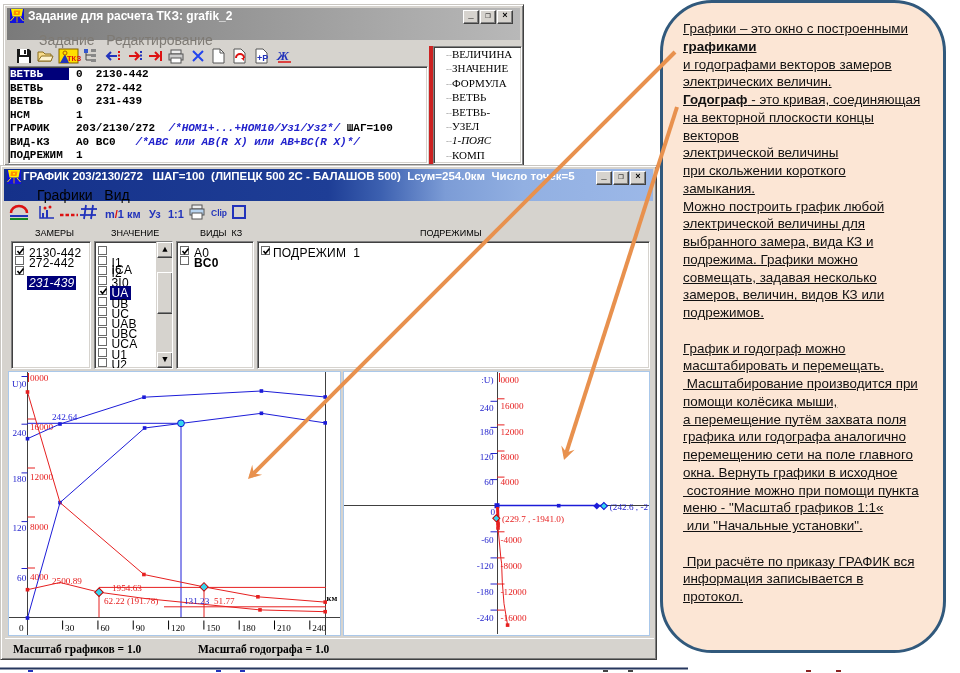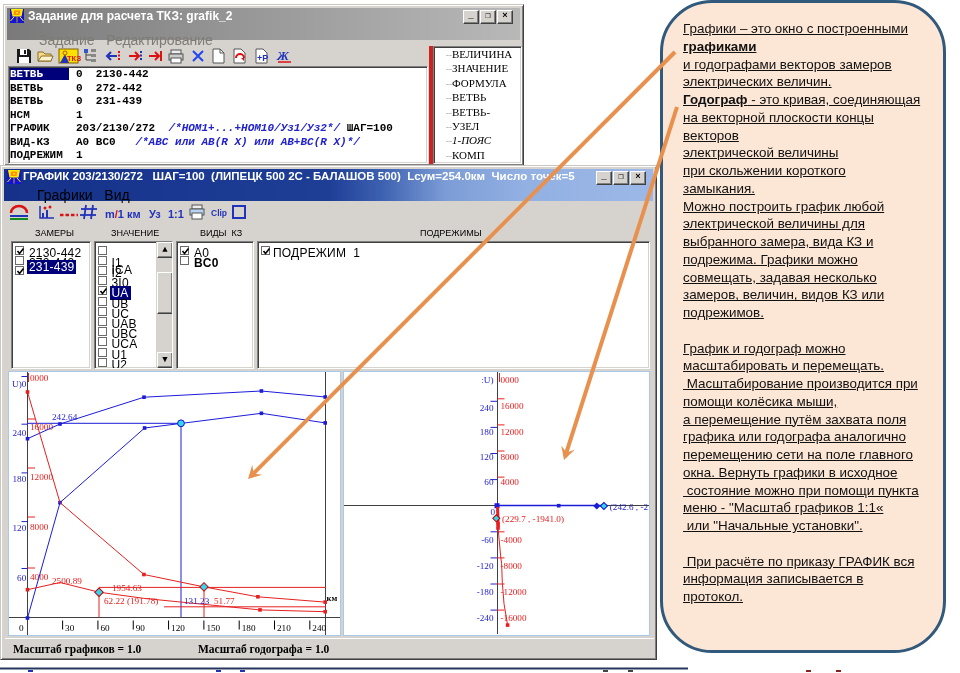--- a/index.html
+++ b/index.html
@@ -196,21 +196,21 @@
         </svg>
       </div>
       <div class="cbl" style="left:15px;top:3.5px;padding:0 2px;">2130-442</div>
       <div class="cb" style="left:3px;top:13.7px;"></div>
       <div class="cbl" style="left:15px;top:13.7px;padding:0 2px;">272-442</div>
       <div class="cb" style="left:3px;top:23.9px;">
         <svg width="9" height="9" viewBox="0 0 9 9">
           <path d="M1.5,4 L3.5,6.5 L7.5,1.5" stroke="#000" stroke-width="1.6" fill="none"></path>
         </svg>
       </div>
-      <div class="cbl hl" style="left:15px;top:18px;padding:0 2px;">231-439</div>
+      <div class="cbl hl" style="left:15px;top:34px;padding:0 2px;font-style:italic;">231-439</div>
     </div>
   <div class="sunken" id="p2" style="left:93px;top:75px;width:79px;height:128px;">
       <div class="cb" style="left:2.5px;top:3.5px;"></div>
       <div class="cbl" style="left:14.5px;top:21px;padding:0 2px;">ICA</div>
       <div class="cb" style="left:2.5px;top:13.7px;"></div>
       <div class="cbl" style="left:14.5px;top:13.7px;padding:0 2px;">I1</div>
       <div class="cb" style="left:2.5px;top:23.9px;"></div>
       <div class="cbl" style="left:14.5px;top:23.9px;padding:0 2px;">I2</div>
       <div class="cb" style="left:2.5px;top:34.099999999999994px;"></div>
       <div class="cbl" style="left:14.5px;top:34.099999999999994px;padding:0 2px;">3I0</div>

